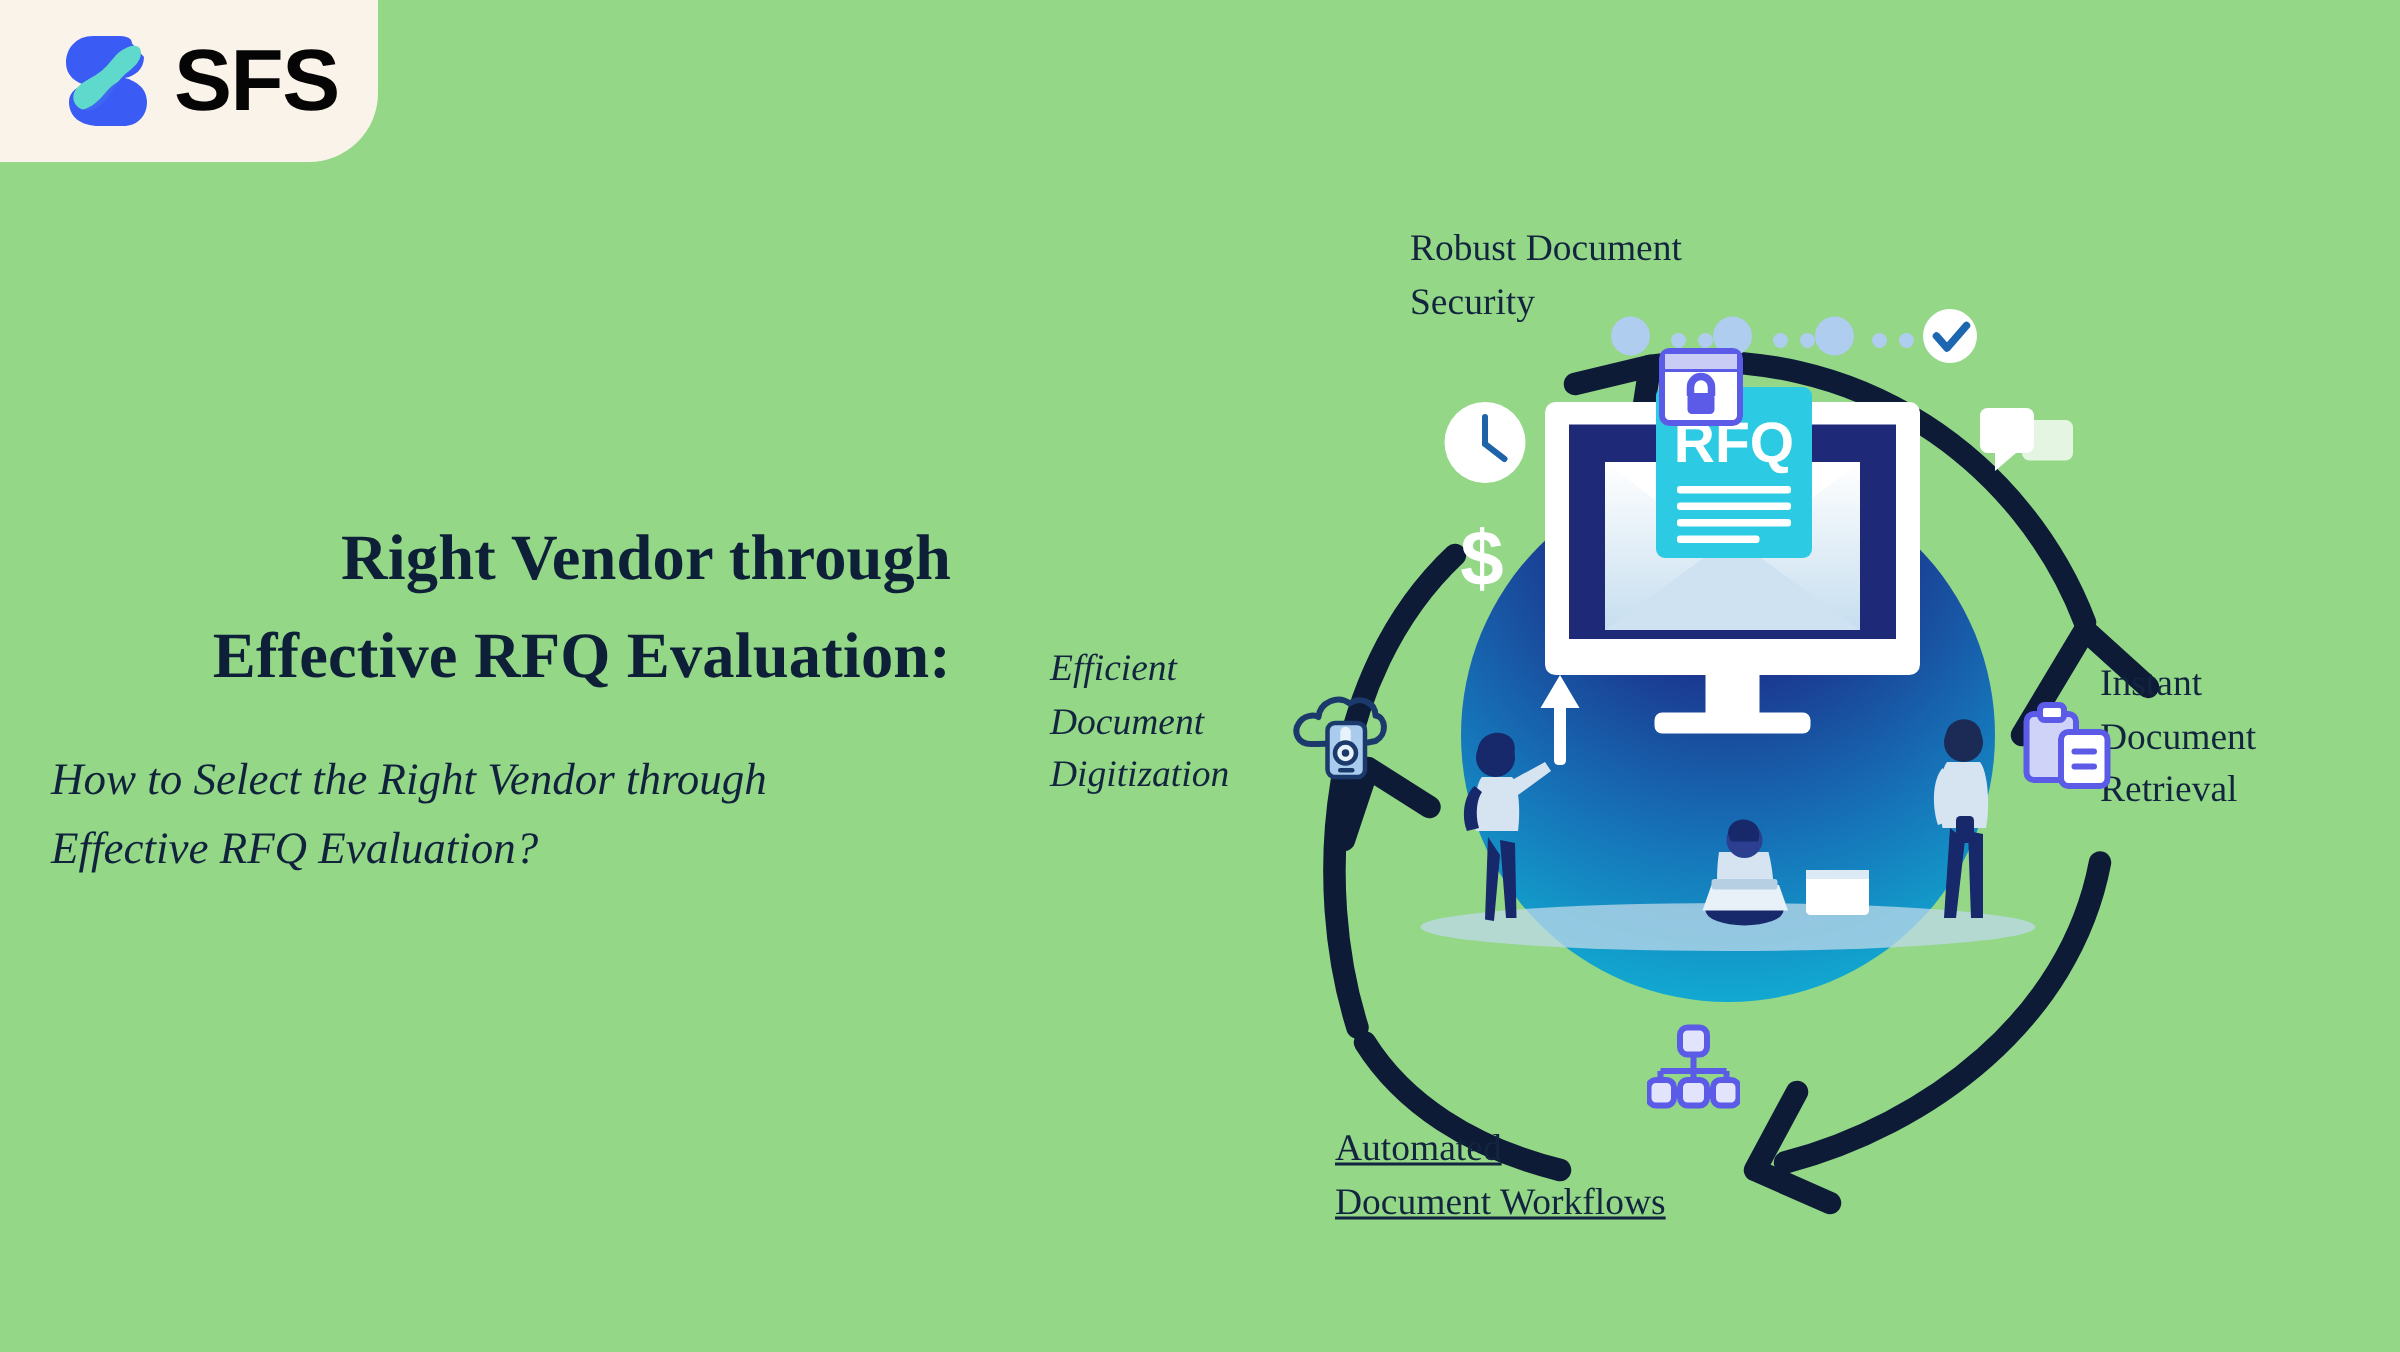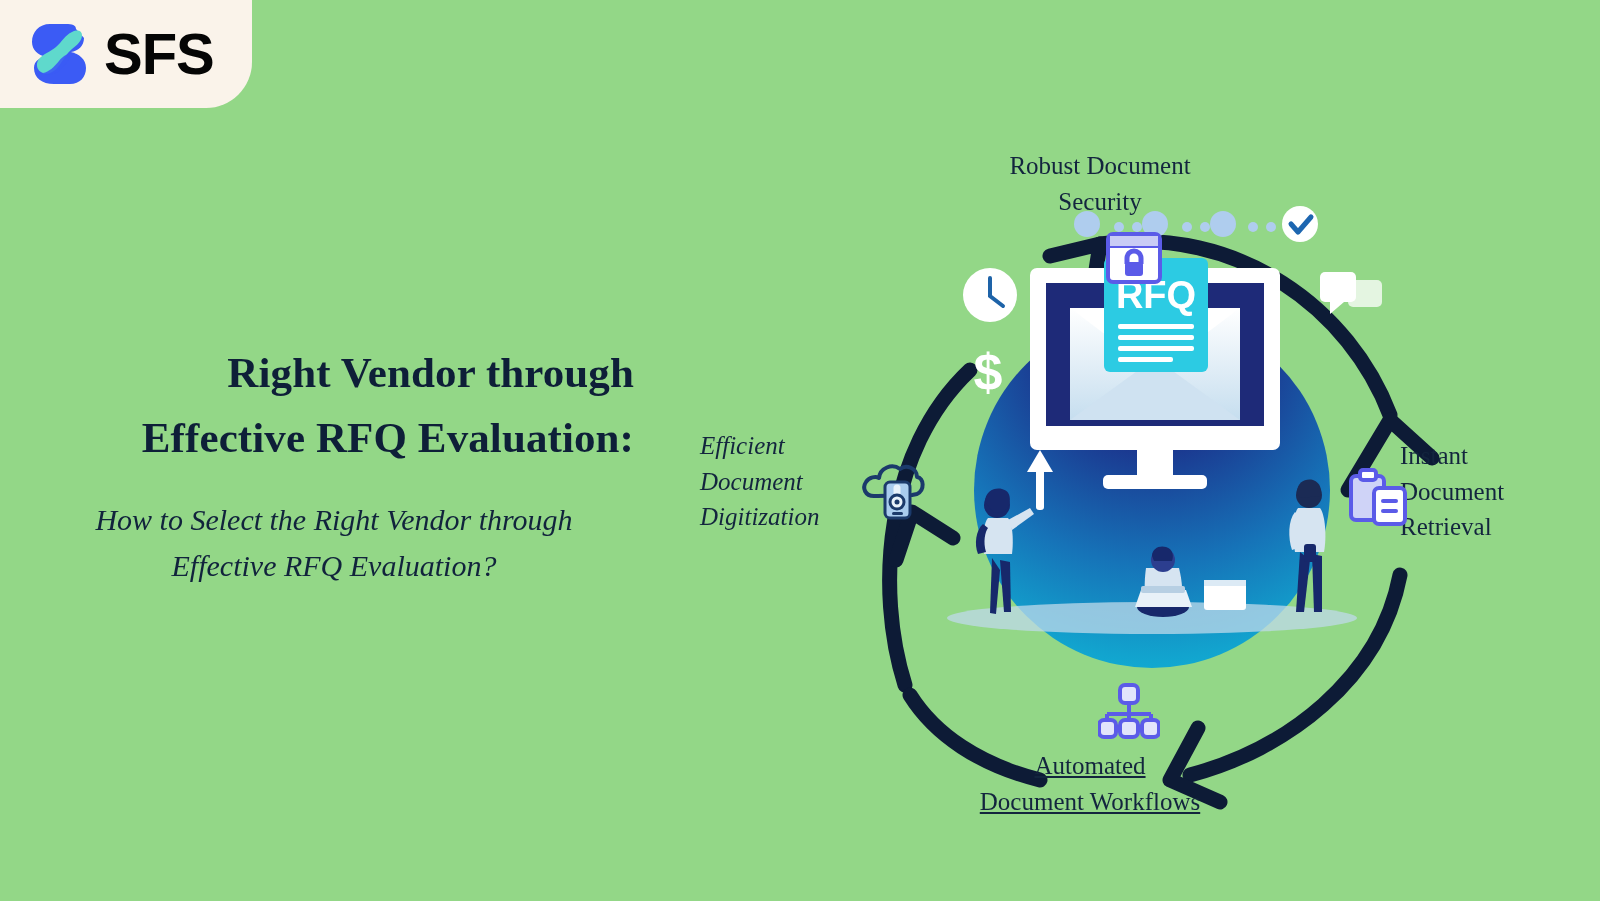--- a/index.html
+++ b/index.html
@@ -25,21 +25,21 @@
   .logo-panel {
     position: absolute;
     left: 0;
     top: 0;
     width: 252px;
     height: 108px;
     background: #FAF3EA;
     border-bottom-right-radius: 46px;
     display: flex;
     align-items: center;
-    padding-left: 30px;
+    padding-left: 42px;
     box-sizing: border-box;
     gap: 16px;
   }
   .logo-mark { width: 58px; height: 62px; display: block; flex: none; }
   .logo-word {
     font-family: "Liberation Sans", sans-serif;
     font-weight: 700;
     font-size: 58px;
     letter-spacing: -1px;
     color: #050505;
@@ -64,21 +64,20 @@
     text-align: right;
   }
   .subhead {
     font-family: "Liberation Serif", serif;
     font-style: italic;
     font-weight: 400;
     font-size: 30px;
     line-height: 1.55;
     color: #11233C;
     margin: 26px 0 0 0;
-    text-align: center;
   }
 
   
   .diagram {
     position: absolute;
     left: 700px;
     top: 120px;
     width: 900px;
     height: 760px;
   }
@@ -88,21 +87,20 @@
     width: 900px;
     height: 760px;
   }
 
   .node-label {
     position: absolute;
     font-family: "Liberation Serif", serif;
     font-size: 25px;
     line-height: 1.42;
     color: #13253E;
-    text-align: center;
     white-space: pre-line;
   }
   .label-top   { left: 240px; top: 28px;  width: 320px; }
   .label-right { left: 700px; top: 318px; width: 200px; text-align: left; }
   .label-bottom{ left: 190px; top: 628px; width: 400px; text-decoration: underline; }
   .label-left  { left: 0px;   top: 308px; width: 190px; text-align: left; font-style: italic; }
 
   .node-icon { position: absolute; }
   .icon-top    { left: 405px; top: 110px; }
   .icon-right  { left: 648px; top: 348px; }

